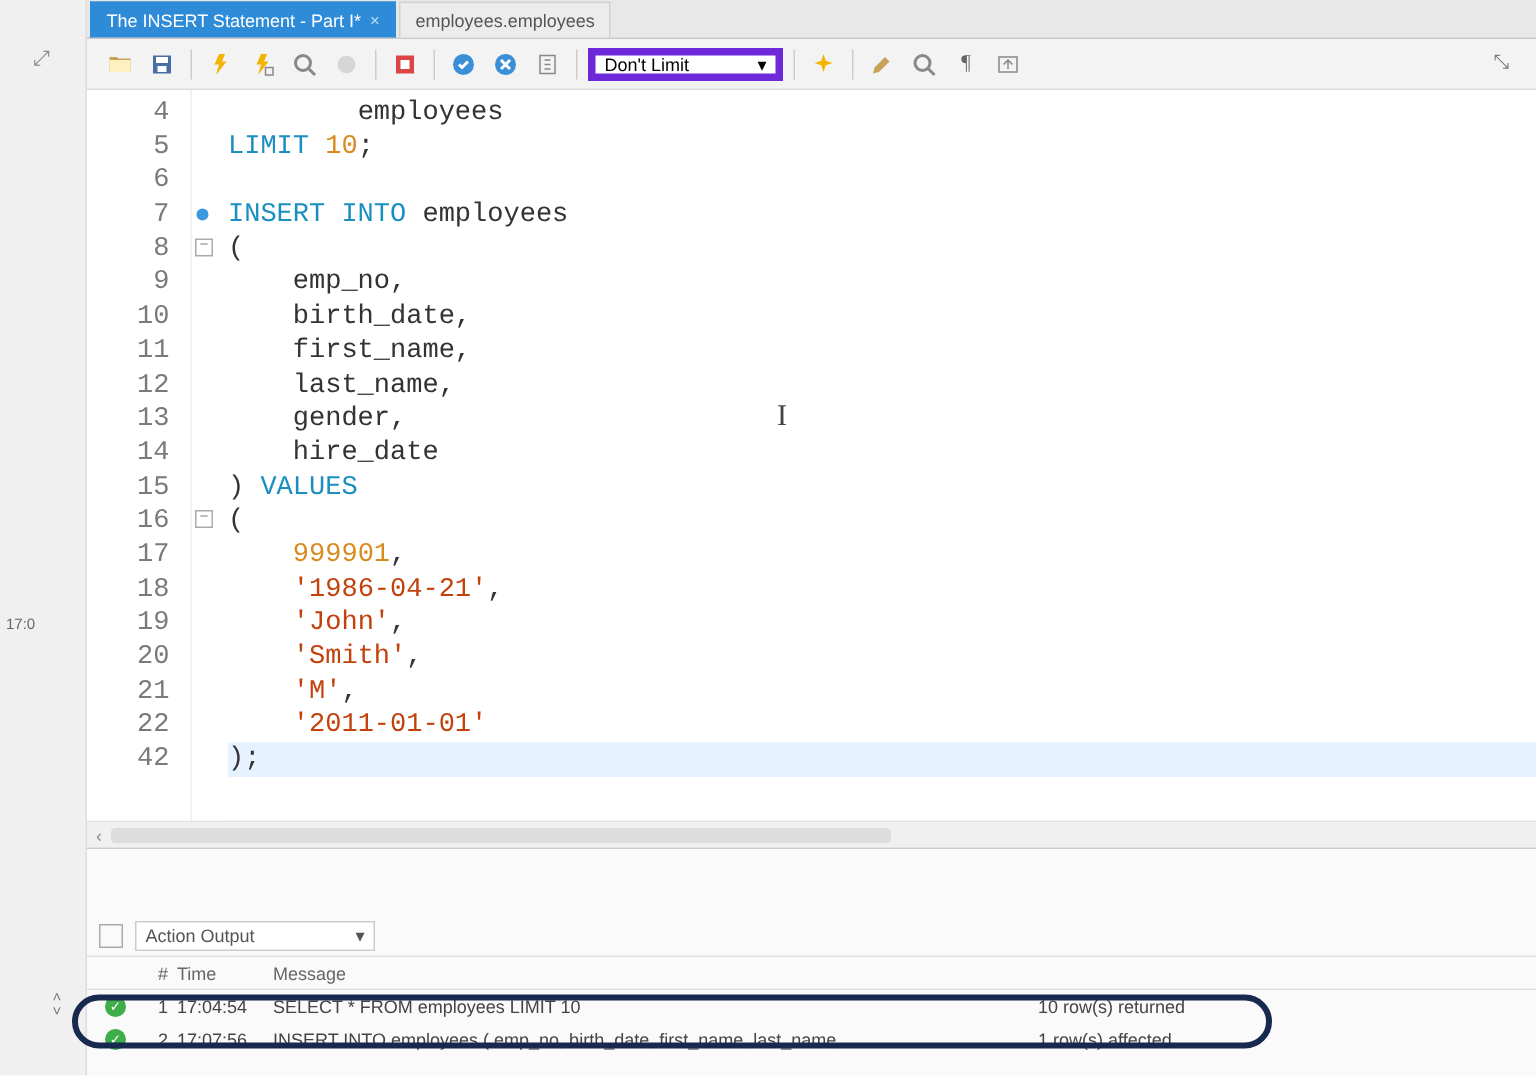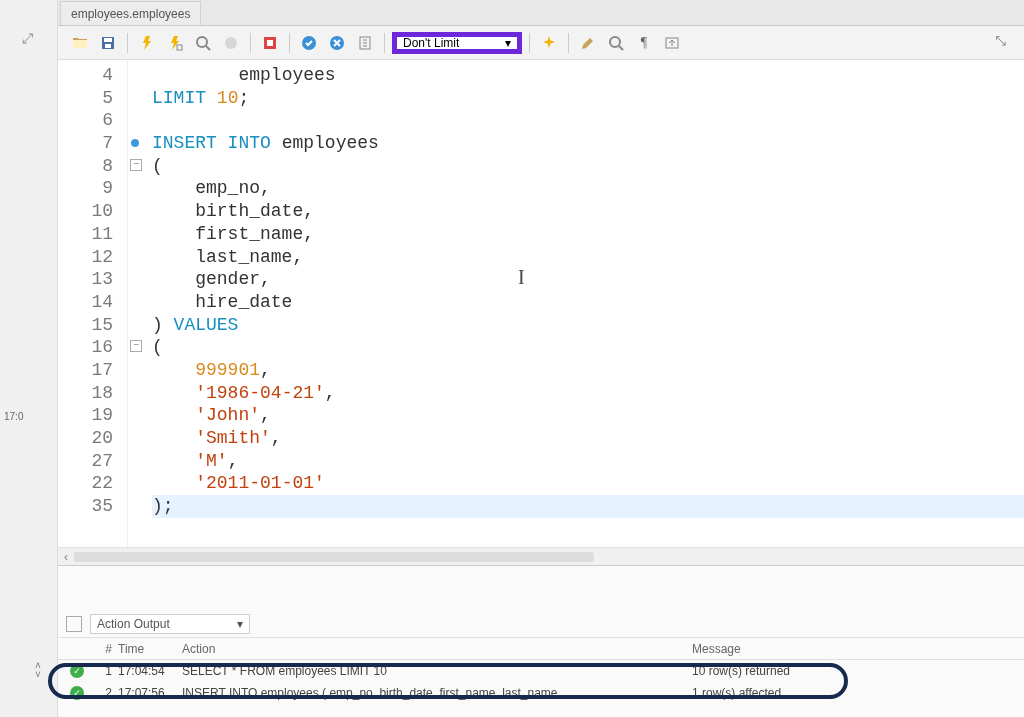--- a/index.html
+++ b/index.html
@@ -275,20 +275,24 @@
 
 <div class="left-gutter">
   <span class="collapse-icon">⤢</span>
   <span class="time-chip">17:0</span>
   <div class="arrows">˄<br>˅</div>
 </div>
 
 <div class="main">
 
   <div class="tab-bar">
+    <div class="tab active">
+      <span>The INSERT Statement - Part I*</span>
+      <span class="close">×</span>
+    </div>
     <div class="tab">
       <span>employees.employees</span>
     </div>
   </div>
 
   <div class="toolbar">
     <div class="tb-btn">
         <svg viewBox="0 0 16 16">
           <path fill="#c9a25a" d="M1 3h5l1 1h8v9H1z"></path>
           <path fill="#fff0c2" d="M1 5h14v8H1z"></path>
@@ -395,23 +399,23 @@
         <div>11</div>
         <div>12</div>
         <div>13</div>
         <div>14</div>
         <div>15</div>
         <div>16</div>
         <div>17</div>
         <div>18</div>
         <div>19</div>
         <div>20</div>
-        <div>27</div>
+        <div>21</div>
         <div>22</div>
-        <div>35</div>
+        <div>42</div>
       </div>
     <div class="fold-col" id="foldcol">
         <div class="dot" style="top: 79.1px;"></div>
         <div class="mark" style="top: 98.8px;">−</div>
         <div class="mark" style="top: 280.4px;">−</div>
       </div>
     <div class="code" id="code"><div class="line">        <span class="id">employees</span></div><div class="line"><span class="kw">LIMIT</span> <span class="num">10</span>;</div><div class="line">&nbsp;</div><div class="line"><span class="kw">INSERT INTO</span> <span class="id">employees</span></div><div class="line">(</div><div class="line">    emp_no,</div><div class="line">    birth_date,</div><div class="line">    first_name,</div><div class="line">    last_name,</div><div class="line">    gender,</div><div class="line">    hire_date</div><div class="line">) <span class="kw">VALUES</span></div><div class="line">(</div><div class="line">    <span class="num">999901</span>,</div><div class="line">    <span class="str">'1986-04-21'</span>,</div><div class="line">    <span class="str">'John'</span>,</div><div class="line">    <span class="str">'Smith'</span>,</div><div class="line">    <span class="str">'M'</span>,</div><div class="line">    <span class="str">'2011-01-01'</span></div><div class="line cur">);</div></div>
     <span class="text-cursor" style="top:206px; left:460px; font-size:20px;">I</span>
   </div>
 
@@ -425,21 +429,20 @@
       <span style="width:16px;height:16px;border:1px solid #aaa;display:inline-block"></span>
       <div class="combo">
         <span>Action Output</span>
         <span>▾</span>
       </div>
     </div>
     <div class="grid-head">
       <div class="col-status"></div>
       <div class="col-num">#</div>
       <div class="col-time">Time</div>
-      <div class="col-action">Action</div>
       <div class="col-msg">Message</div>
     </div>
     <div id="grid-body">
         <div class="grid-row">
           <div class="col-status">
             <span class="ok-badge">✓</span>
           </div>
           <div class="col-num">1</div>
           <div class="col-time">17:04:54</div>
           <div class="col-action">SELECT   * FROM   employees LIMIT 10</div>

